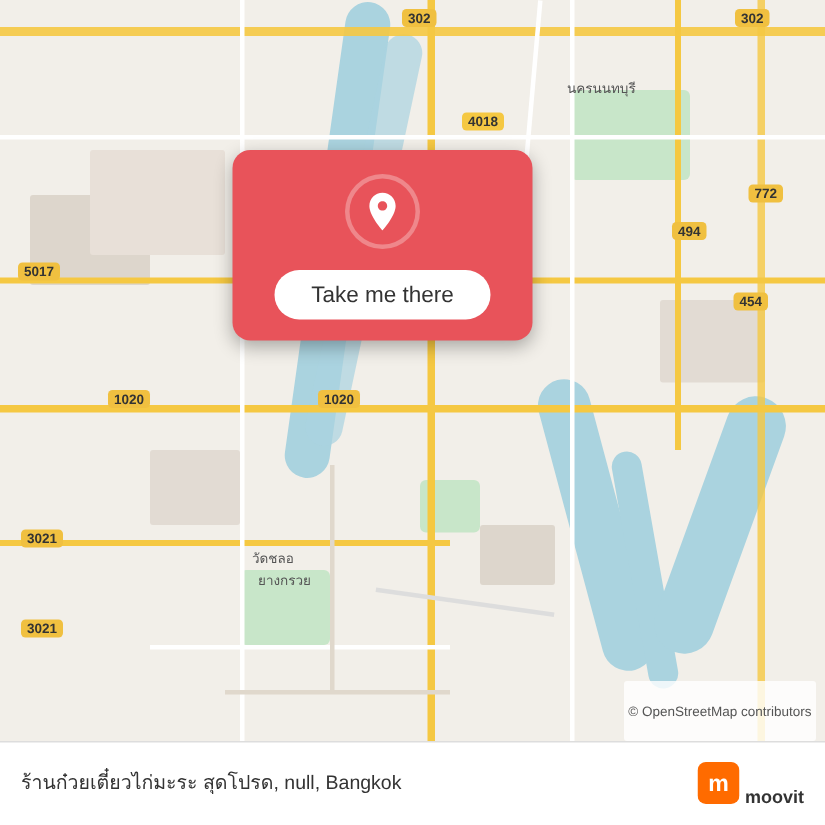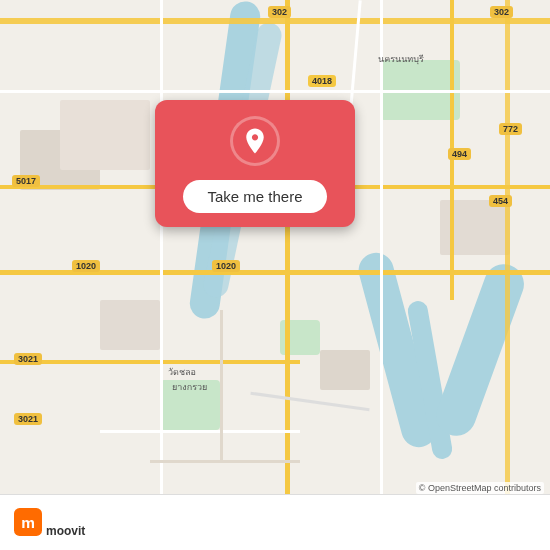--- a/index.html
+++ b/index.html
@@ -146,21 +146,21 @@
     }
 
     
     #osm-attribution {
       position: absolute;
       bottom: 56px;
       right: 6px;
       font-size: 9px;
       color: #555;
       background: rgba(255,255,255,0.8);
-      padding: 1px 3px;
+      padding: 15px 3px;
       border-radius: 2px;
       z-index: 5;
     }
 
     
     .map-text {
       position: absolute;
       font-size: 10px;
       color: #666;
       white-space: nowrap;
@@ -231,20 +231,21 @@
       <svg viewBox="0 0 24 24">
         <path d="M12 2C8.13 2 5 5.13 5 9c0 5.25 7 13 7 13s7-7.75 7-13c0-3.87-3.13-7-7-7zm0 9.5c-1.38 0-2.5-1.12-2.5-2.5S10.62 6.5 12 6.5s2.5 1.12 2.5 2.5S13.38 11.5 12 11.5z"></path>
       </svg>
     </div>
     <button id="take-me-there-btn">Take me there</button>
   </div>
 
   <div id="osm-attribution">© OpenStreetMap contributors</div>
 
   <div id="info-bar">
+    <span class="place-name">ร้านก๋วยเตี๋ยวไก่มะระ สุดโปรด, null, Bangkok</span>
     <div class="moovit-logo">
 
       <svg class="logo-icon" viewBox="0 0 40 40">
         <rect width="40" height="40" rx="8" fill="#FF6B00"></rect>
         <text x="20" y="28" text-anchor="middle" font-size="22" font-weight="bold" fill="white">m</text>
       </svg>
       <span class="logo-text">moovit</span>
     </div>
   </div>
 </div>

